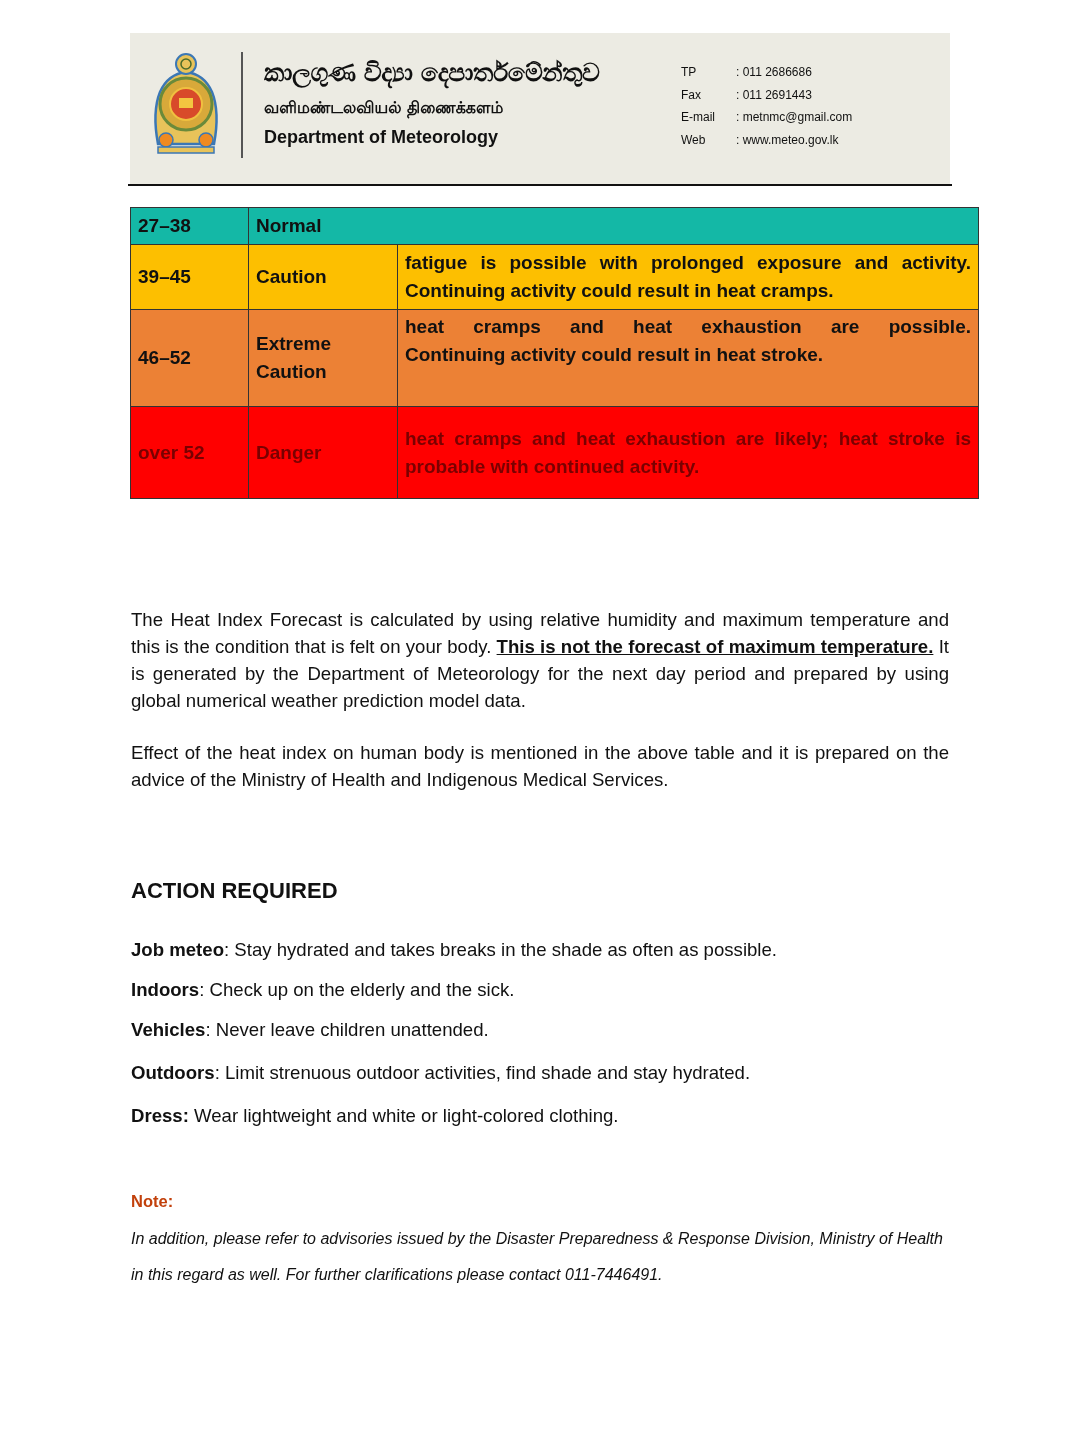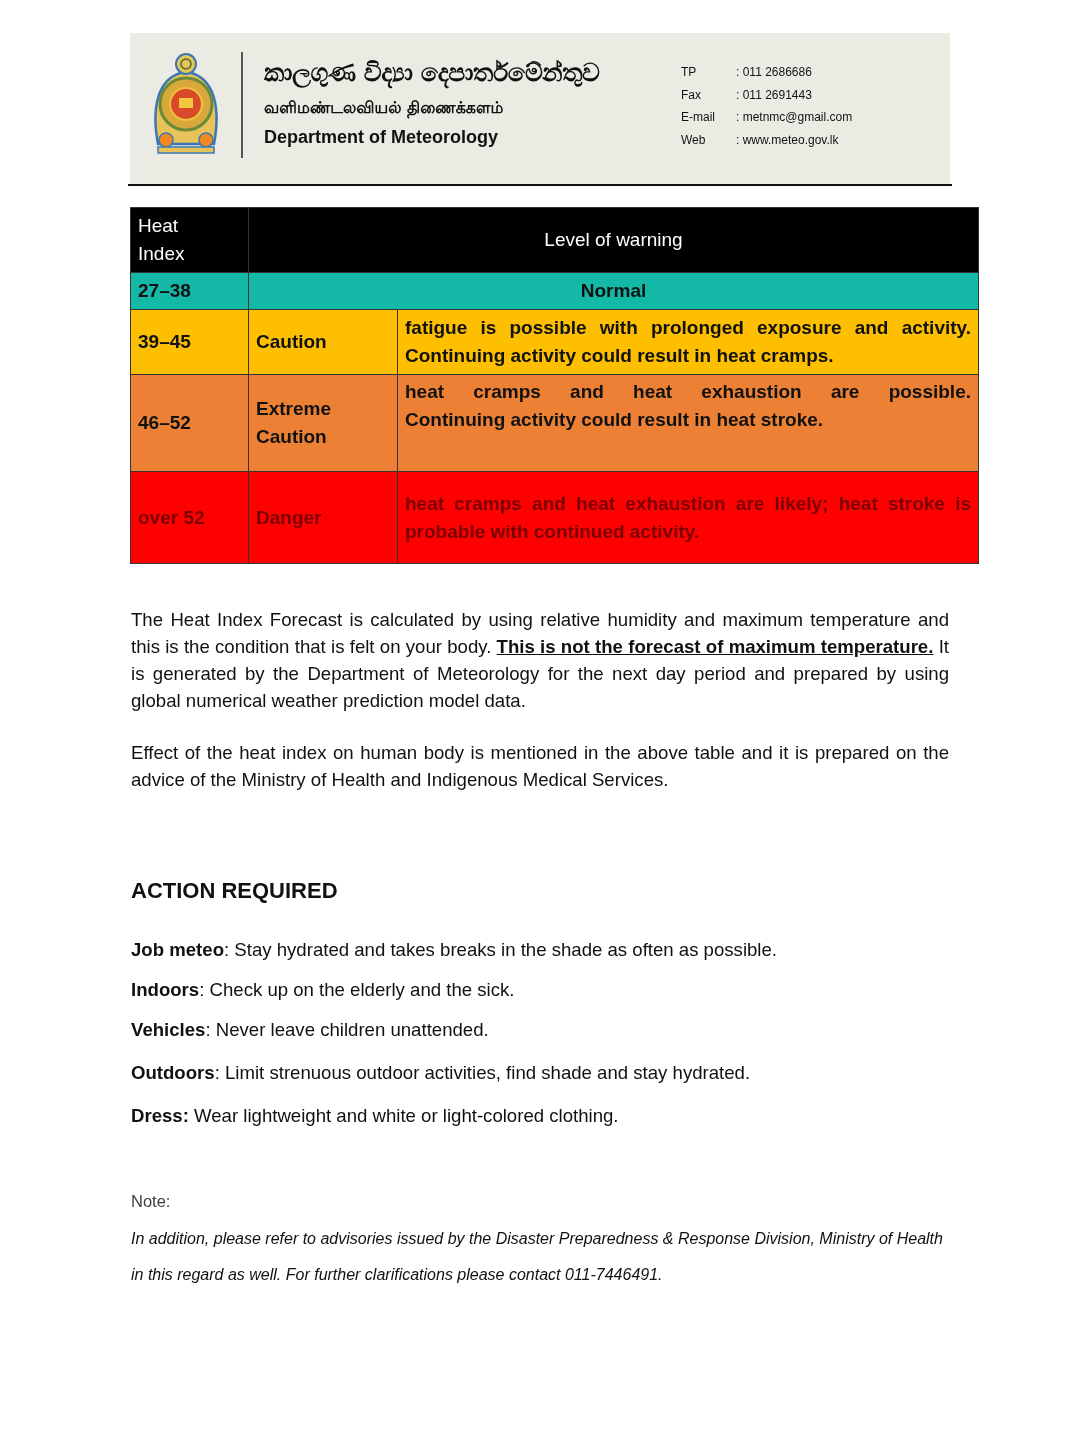--- a/index.html
+++ b/index.html
@@ -22,39 +22,39 @@
 
   table.heat { position:absolute; left:130px; top:207px; width:849px; border-collapse:collapse;
                font-family:"Liberation Sans", sans-serif; }
   table.heat td, table.heat th { border:1px solid #333; padding:0 7px; vertical-align:middle; }
   table.heat th { background:#000; color:#fff; font-weight:normal; font-size:19px; text-align:left; height:64px; line-height:28px; }
   table.heat th.lvl { text-align:center; }
   table.heat td { font-weight:bold; font-size:19px; line-height:28px; }
   .c-idx { width:103px; }
   .c-lbl { width:134px; }
   .r-normal td { background:#14b8a6; height:36px; }
-  .r-normal td.norm { text-align:center; }
+  .r-normal td.norm { text-align:left; }
   .r-caution td { background:#fdbf00; height:64px; }
   .r-extreme td { background:#ec8135; height:93px; }
   .r-danger td { background:#ff0000; height:91px; color:#7a0000; }
   .desc { text-align:justify; text-align-last:left; }
   .r-extreme td.desc { vertical-align:top; padding-top:3px; }
   .r-extreme td.desc .l1 { display:block; text-align:justify; text-align-last:justify; }
   .r-danger td.desc { vertical-align:middle; }
 
   .para { position:absolute; left:131px; width:818px; font-size:18.6px; line-height:27px; text-align:justify; color:#111; }
   .para u { font-weight:bold; }
   .p1 { top:606px; }
   .p2 { top:739px; }
 
   .action-title { position:absolute; left:131px; top:878px; font-size:22px; font-weight:bold; color:#111; }
   .action { position:absolute; left:131px; font-size:18.6px; color:#111; white-space:nowrap; }
   .action b { font-weight:bold; }
 
-  .note-title { position:absolute; left:131px; top:1192px; font-size:16.5px; font-weight:normal; color:#404040; }
+  .note-title { position:absolute; left:131px; top:1192px; font-size:16.5px; font-weight:bold; color:#c2410c; }
   .note { position:absolute; left:131px; width:820px; font-size:16px; font-style:italic; color:#111; line-height:36px; top:1221px; }
 </style>
 </head>
 <body>
 
 <div class="letterhead"></div>
 <div class="emblem">
   <svg width="72" height="104" viewBox="0 0 72 104">
     <path d="M8 92 Q2 60 10 40 Q18 22 36 20 Q54 22 62 40 Q70 60 64 92 Z" fill="#e8c35a" stroke="#3b77b5" stroke-width="2.5"></path>
     <circle cx="36" cy="12" r="10" fill="#e8c35a" stroke="#3b77b5" stroke-width="2"></circle>
@@ -86,24 +86,20 @@
     </div>
   <div class="row">
       <span class="lbl">Web</span>
       <span>: www.meteo.gov.lk</span>
     </div>
 </div>
 <div class="letterhead-rule"></div>
 
 <table class="heat">
   <tbody>
-      <tr>
-    <th class="c-idx"><span>Heat</span><br><span>Index</span></th>
-    <th class="lvl" colspan="2">Level of warning</th>
-  </tr>
   <tr class="r-normal">
     <td class="c-idx">27–38</td>
     <td class="norm" colspan="2">Normal</td>
   </tr>
   <tr class="r-caution">
     <td class="c-idx">39–45</td>
     <td class="c-lbl">Caution</td>
     <td class="desc">fatigue is possible with prolonged exposure and activity. Continuing activity could result in heat cramps.</td>
   </tr>
   <tr class="r-extreme">

